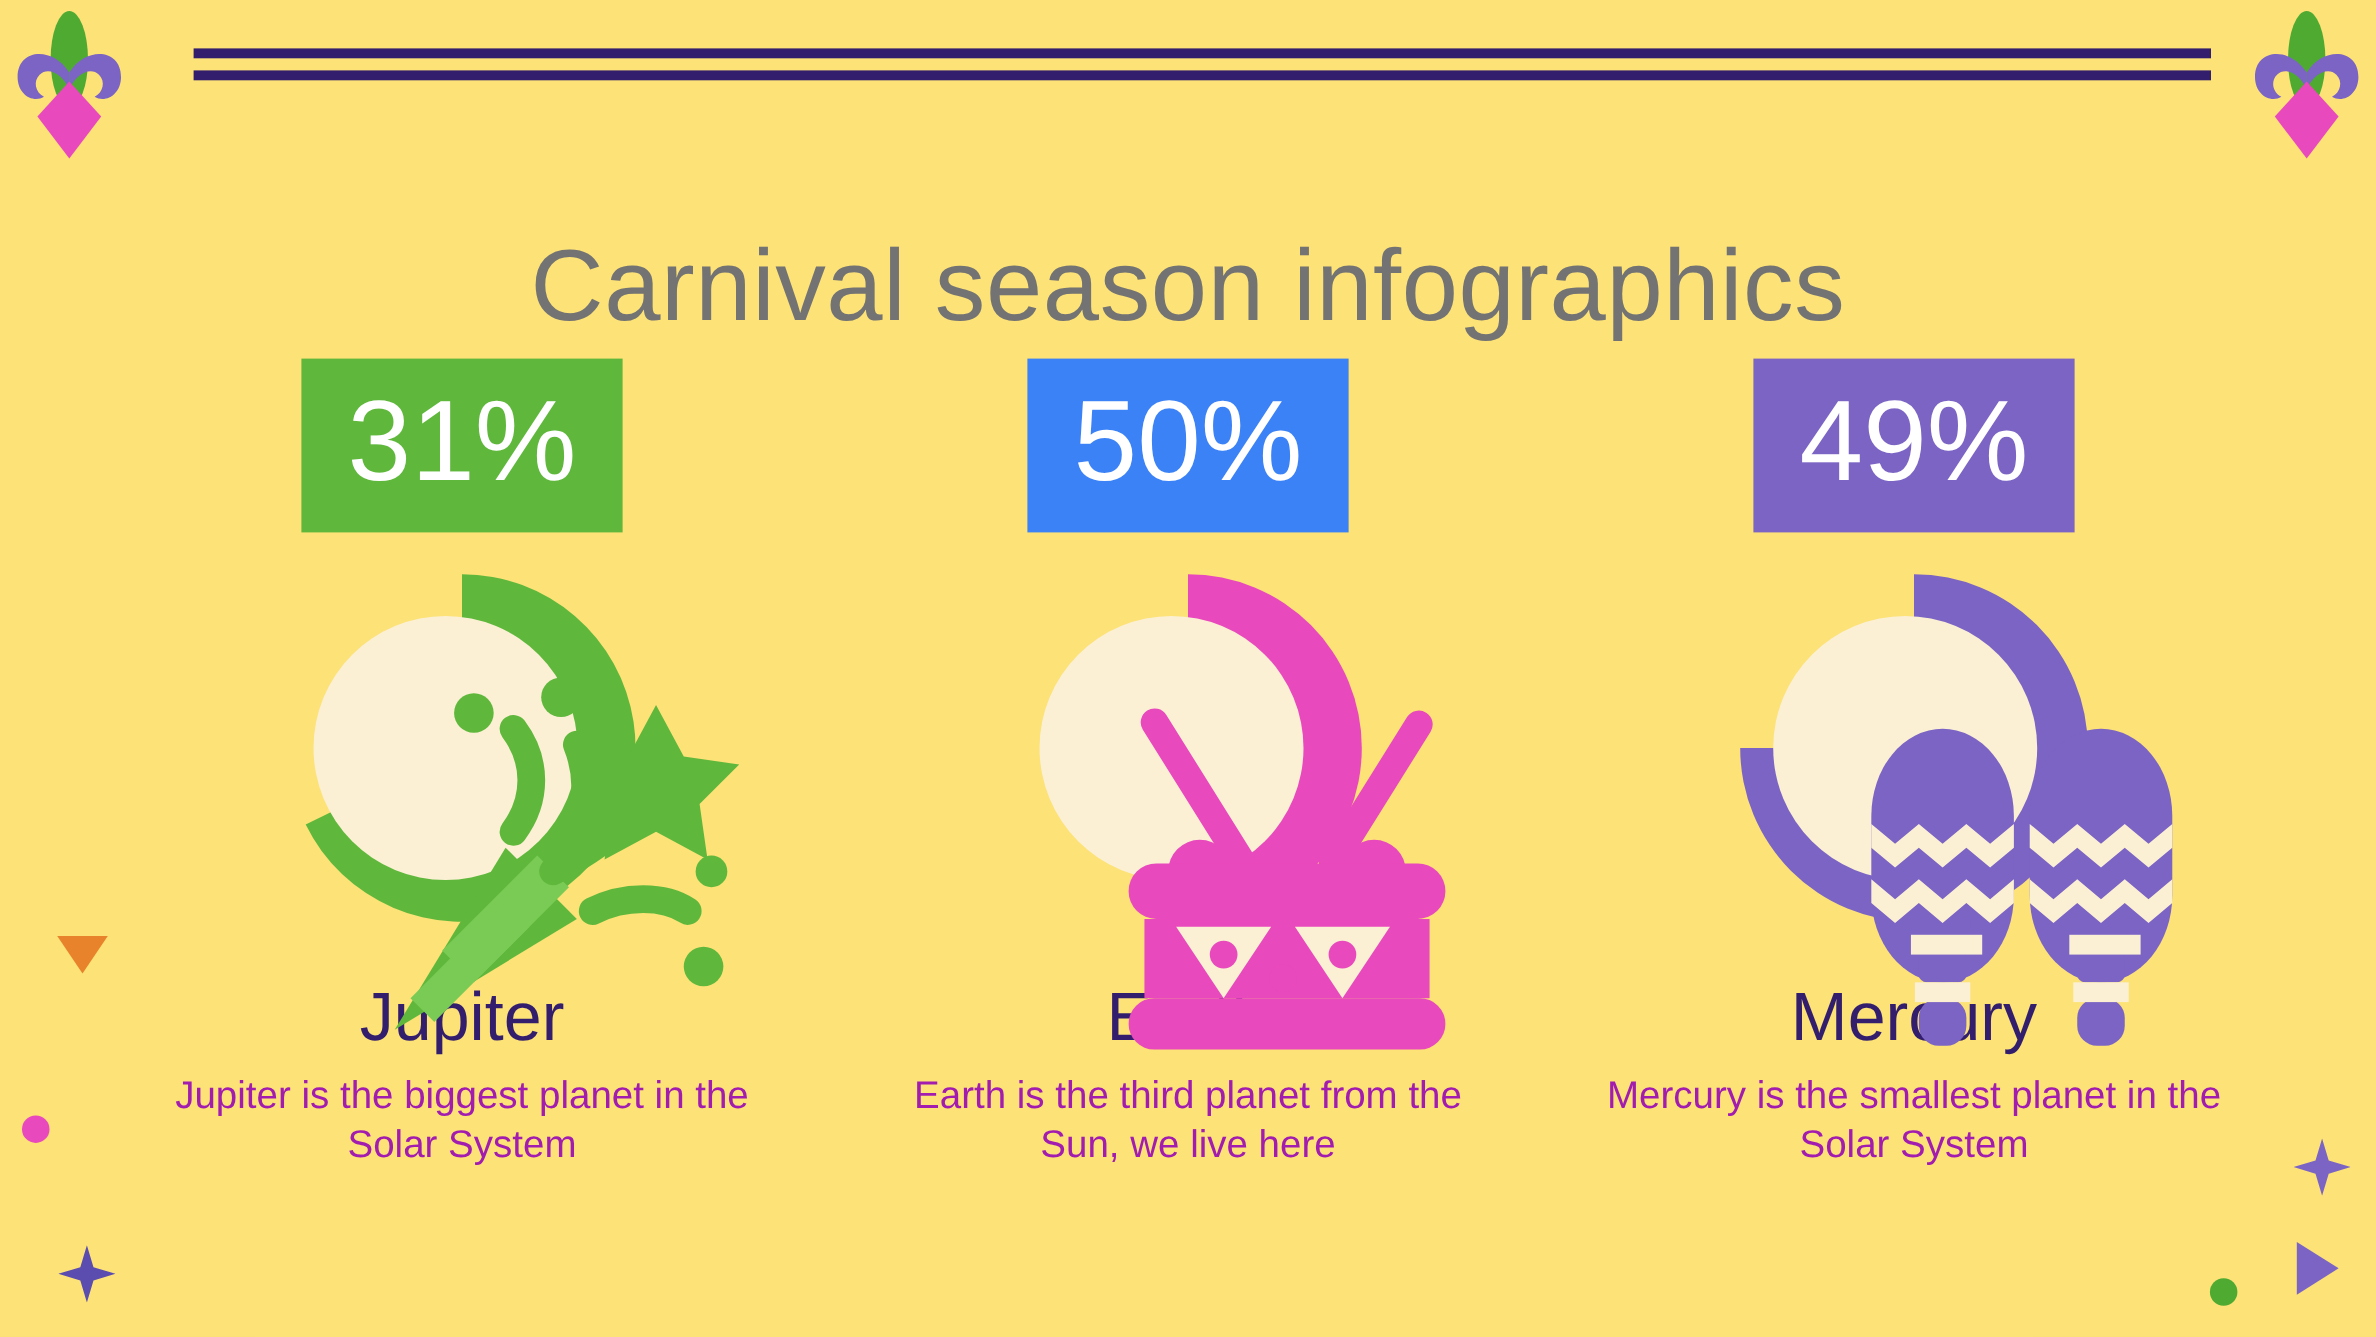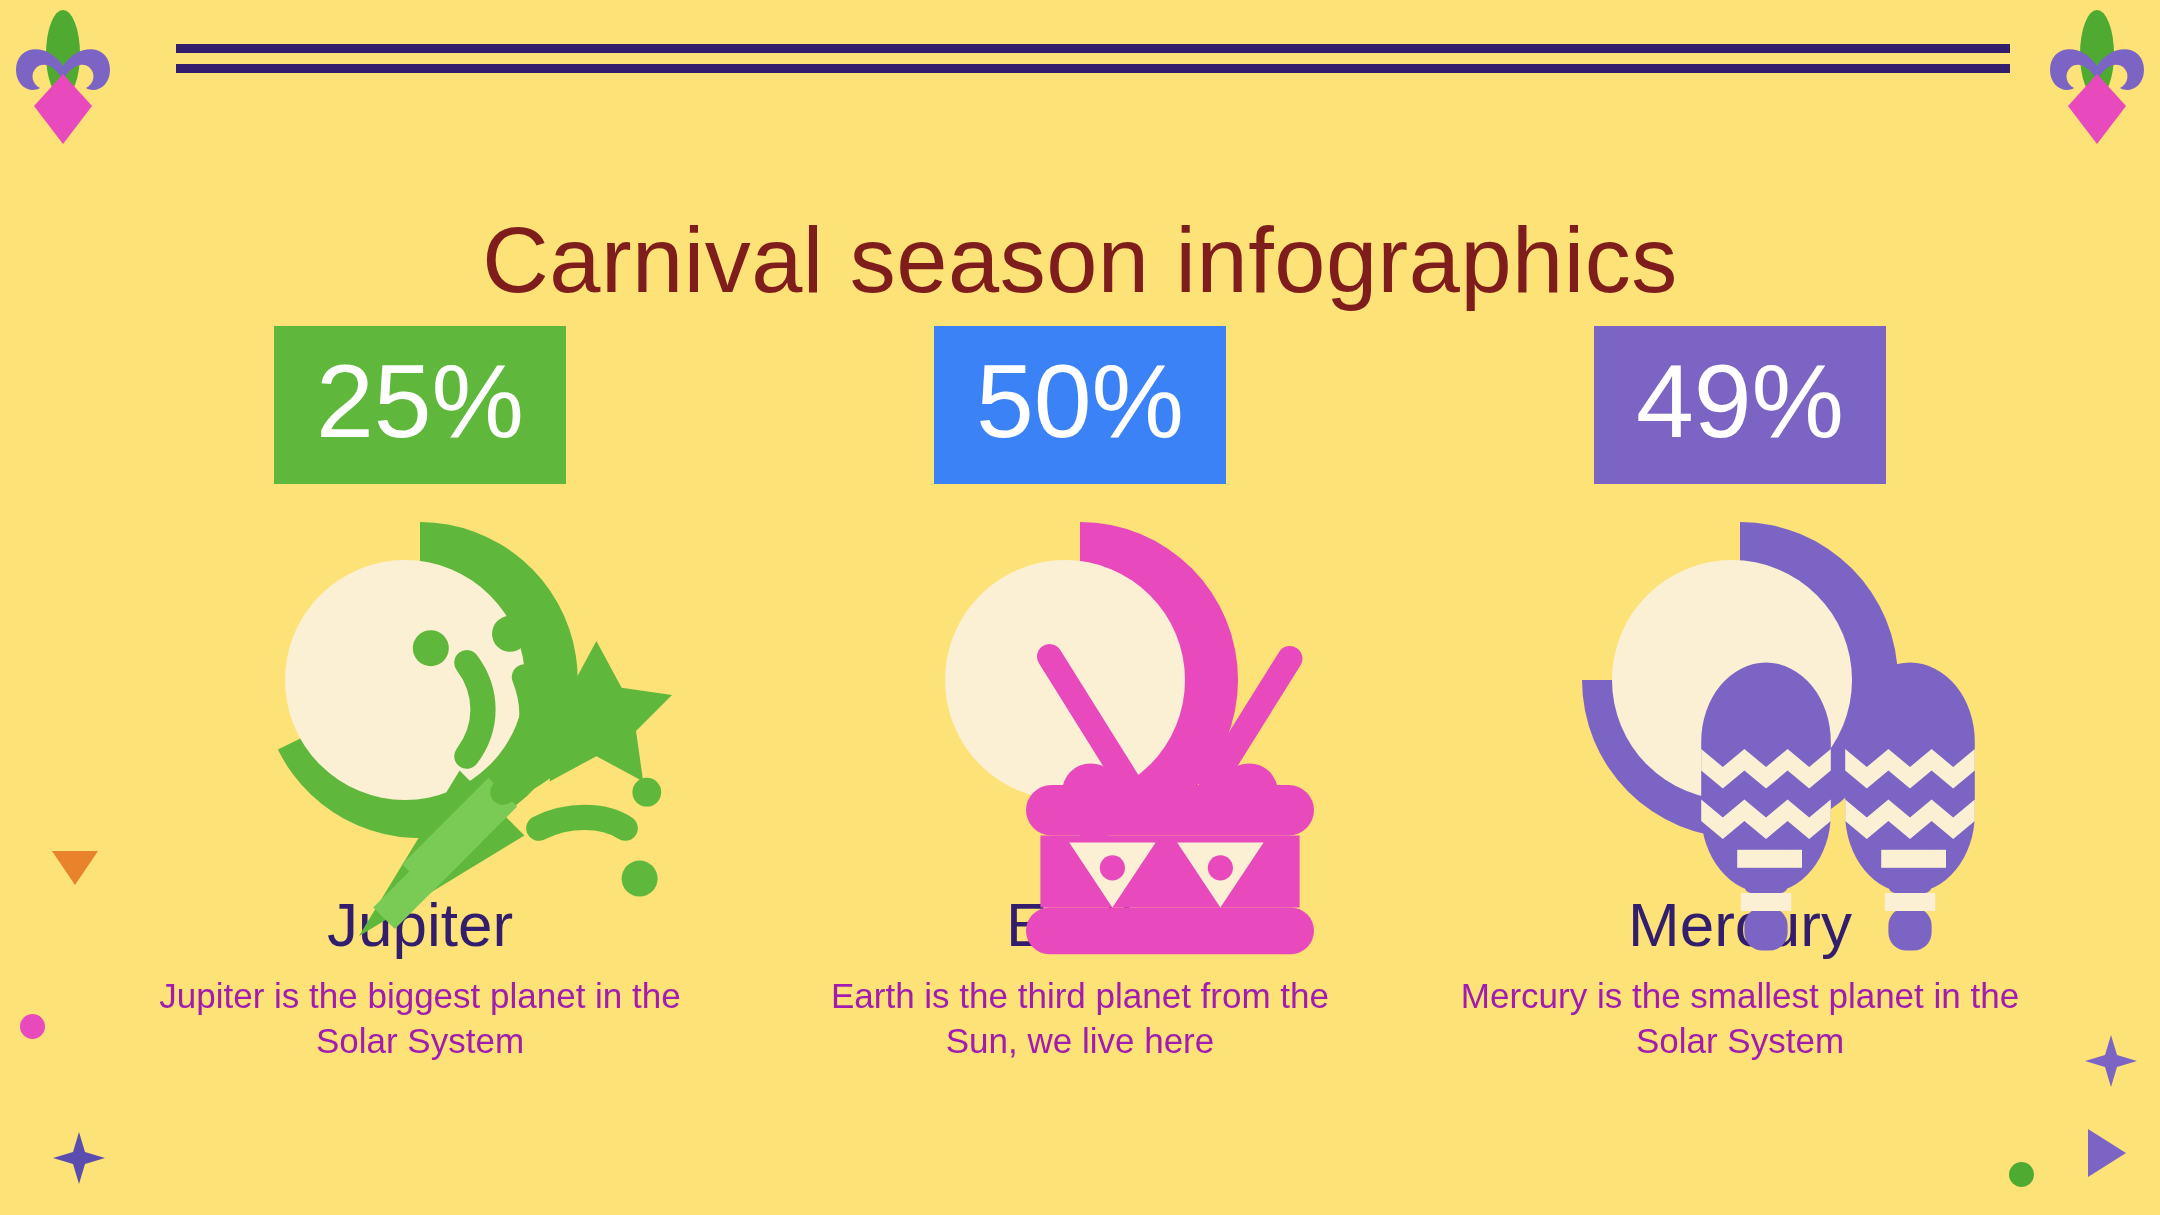--- a/index.html
+++ b/index.html
@@ -43,21 +43,21 @@
   .fleur-left  { left: 8px;  top: 8px; }
   .fleur-right { left: 2042px; top: 8px; }
 
   
   .title {
     position: absolute;
     left: 0;
     right: 0;
     top: 150px;
     text-align: center;
-    color: #7f1d1d;
+    color: #737373;
     font-size: 92px;
     line-height: 1.05;
     font-weight: 400;
     letter-spacing: 0.5px;
   }
 
   
   .cards {
     position: absolute;
     left: 0;
@@ -161,21 +161,21 @@
       <path d="M55 66 L 84 98 L 55 136 L 26 98 Z" fill="#E849BC"></path>
     </svg>
   </div>
 
   <h1 class="title">Carnival season infographics</h1>
 
   <div class="cards">
 
     <div class="card">
       <div class="pct-badge" style="background:#5FB83C">
-        <span>25%</span>
+        <span>31%</span>
       </div>
 
       <div class="donut-wrap">
         <svg viewBox="0 0 360 360">
 
           <path d="M180 22 A158 158 0 1 1 37.9 249.6 L 180 180 Z" fill="#5FB83C"></path>
           <circle cx="165" cy="180" r="120" fill="#FBF0D4"></circle>
         </svg>
 
         <svg class="icon-glyph" viewBox="0 0 100 100" style="position:absolute;left:90px;top:105px;">

